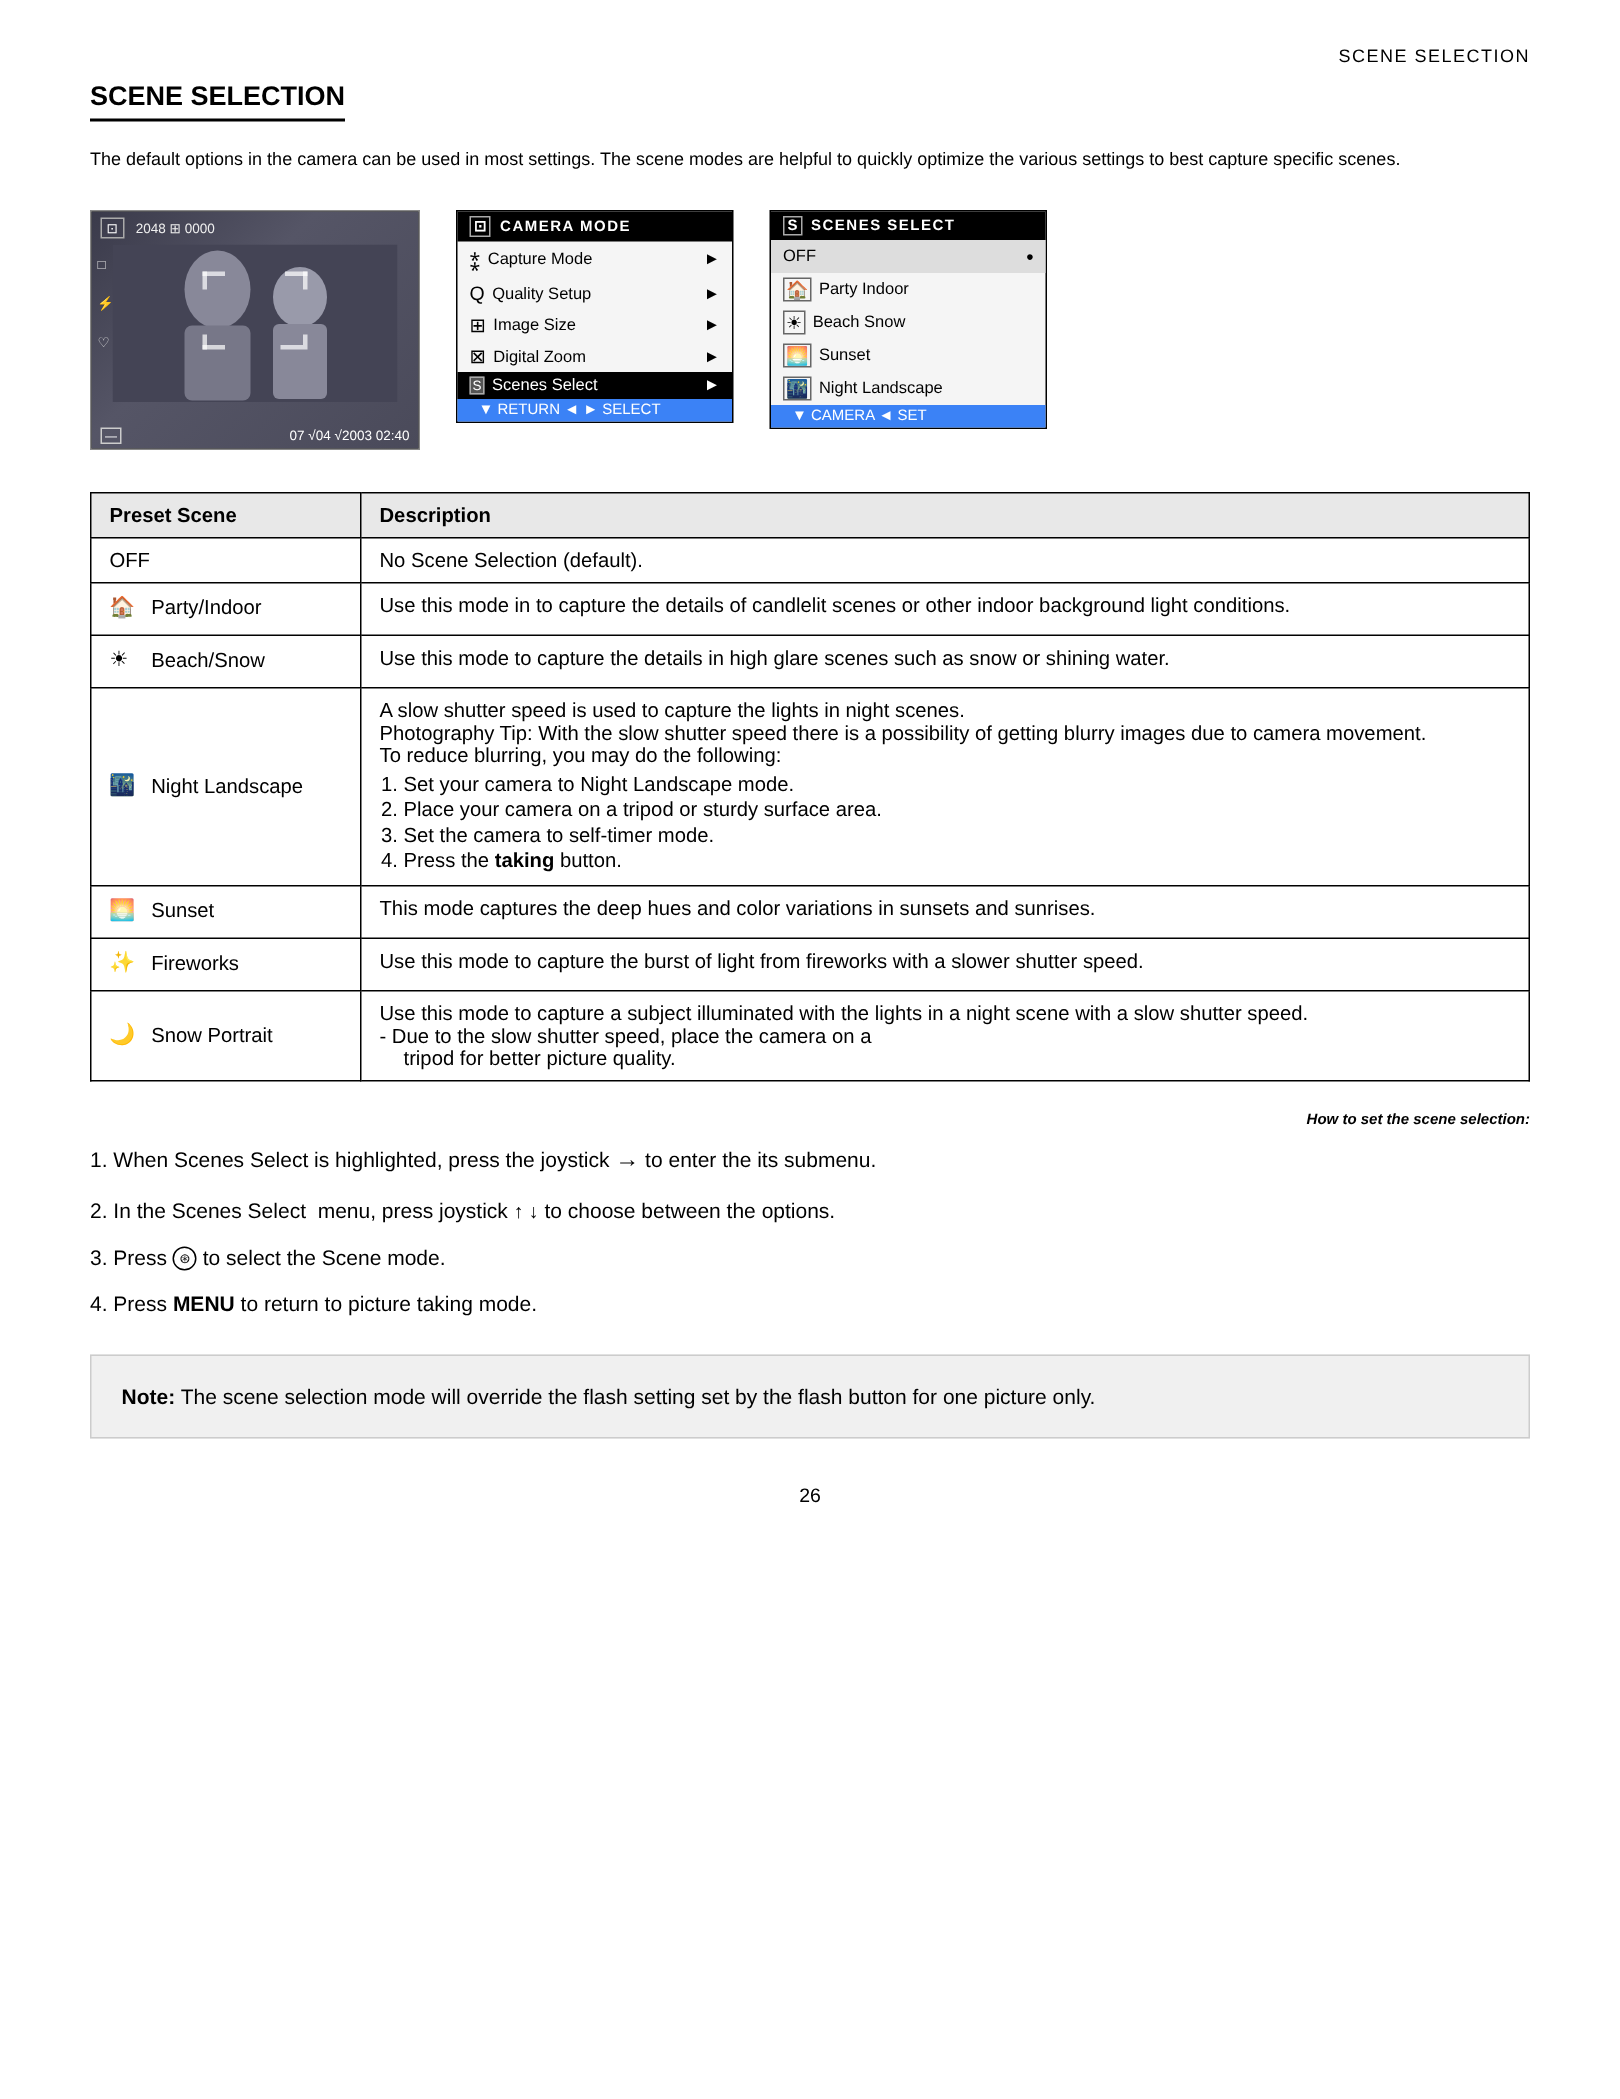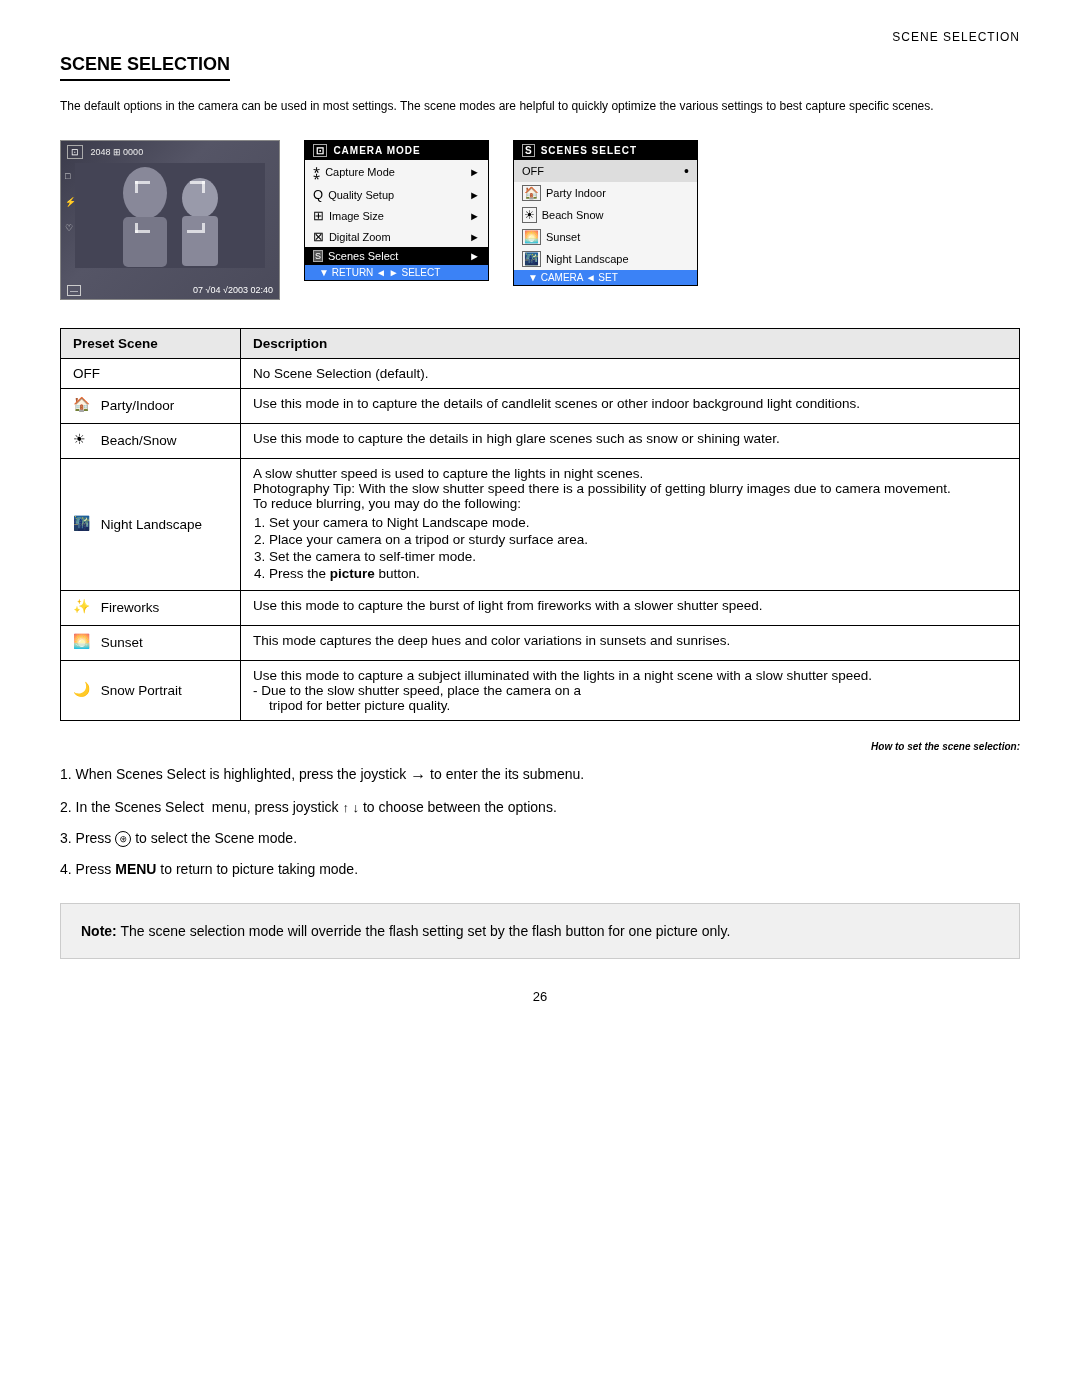--- a/index.html
+++ b/index.html
@@ -464,42 +464,42 @@
         <span>Night Landscape</span>
       </td>
       <td>
         <span>A slow shutter speed is used to capture the lights in night scenes.</span><br>
         <span>Photography Tip: With the slow shutter speed there is a possibility of getting blurry images due to camera movement.</span><br>
         <span>To reduce blurring, you may do the following:</span>
         <ol class="desc-list">
           <li>Set your camera to Night Landscape mode.</li>
           <li>Place your camera on a tripod or sturdy surface area.</li>
           <li>Set the camera to self-timer mode.</li>
-          <li>Press the <span class="shutter-bold">picture</span> button.</li>
+          <li>Press the <span class="shutter-bold">taking</span> button.</li>
         </ol>
+      </td>
+    </tr>
+
+    <tr>
+      <td>
+        <span class="preset-icon">🌅</span>
+        <span>Sunset</span>
+      </td>
+      <td>
+        <span>This mode captures the deep hues and color variations in sunsets and sunrises.</span>
       </td>
     </tr>
 
     <tr>
       <td>
         <span class="preset-icon">✨</span>
         <span>Fireworks</span>
       </td>
       <td>
         <span>Use this mode to capture the burst of light from fireworks with a slower shutter speed.</span>
-      </td>
-    </tr>
-
-    <tr>
-      <td>
-        <span class="preset-icon">🌅</span>
-        <span>Sunset</span>
-      </td>
-      <td>
-        <span>This mode captures the deep hues and color variations in sunsets and sunrises.</span>
       </td>
     </tr>
 
     <tr>
       <td>
         <span class="preset-icon">🌙</span>
         <span>Snow Portrait</span>
       </td>
       <td>
         <span>Use this mode to capture a subject illuminated with the lights in a night scene with a slow shutter speed.</span><br>

